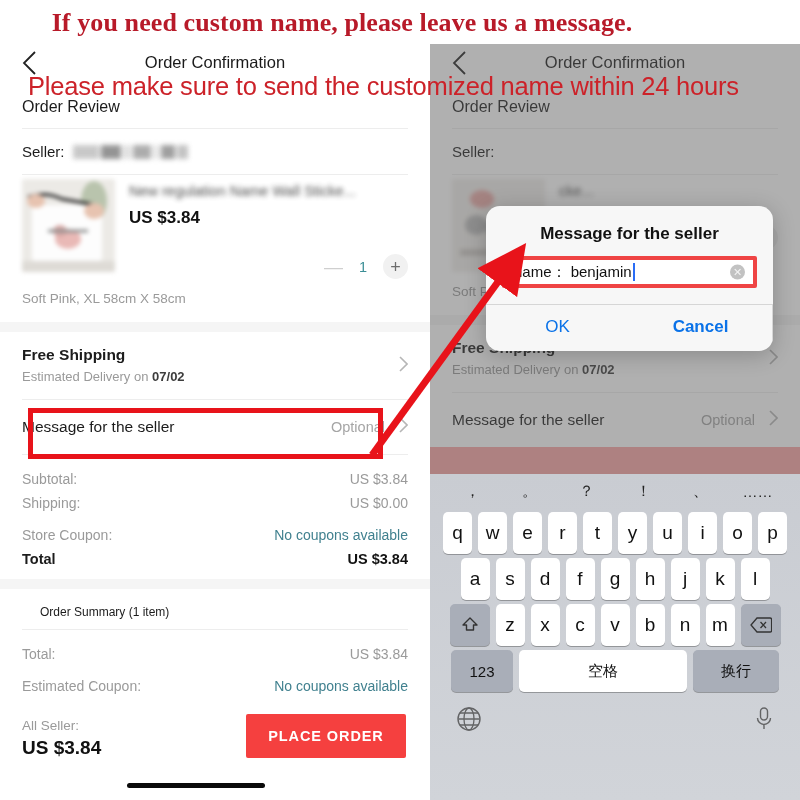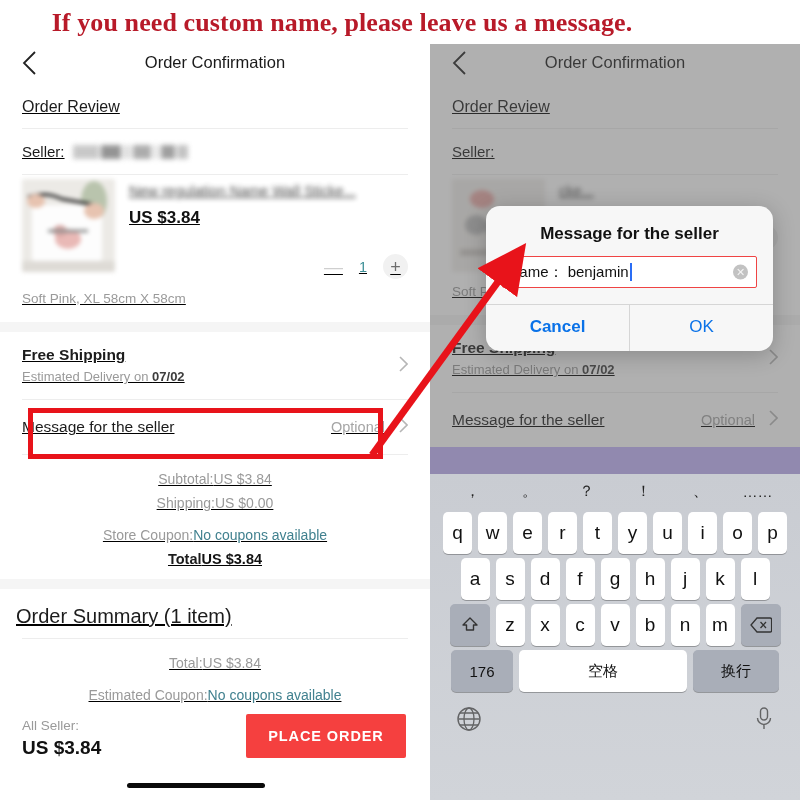--- a/index.html
+++ b/index.html
@@ -29,21 +29,21 @@
     font-family: "Liberation Sans", sans-serif;
     font-weight: 400;
     font-size: 25.5px;
     color: #cc2229;
     z-index: 60;
     white-space: nowrap;
     letter-spacing: -0.2px;
   }
 
   
-  .panel { position: absolute; top: 44px; height: 756px; overflow: hidden; background: #c4b5fd; text-decoration: underline; }
+  .panel { position: absolute; top: 44px; height: 756px; overflow: hidden; background: #fca5a5; }
   .panel-left  { left: 0;   width: 430px; }
   .panel-right { left: 430px; width: 370px; }
 
   
   .navbar { position: relative; height: 38px; background: #fff; }
   .nav-back {
     position: absolute; left: 20px; top: 6px;
     width: 18px; height: 26px;
   }
   .nav-back svg { display: block; }
@@ -88,28 +88,28 @@
   .ship-title { font-size: 15.5px; font-weight: bold; color: #1c1c1c; }
   .ship-sub { font-size: 13px; color: #9a9a9a; margin-top: 5px; }
   .ship-sub b { color: #3d3d3d; text-align: center; }
   .chev { position: absolute; right: 22px; top: 50%; transform: translateY(-50%); }
 
   .msg-row { padding: 17px 22px; display: flex; align-items: center; position: relative; }
   .msg-label { font-size: 15.5px; color: #1c1c1c; flex: 1; }
   .msg-opt { font-size: 14.5px; color: #a5a5a5; margin-right: 14px; }
 
   .totals { padding: 12px 22px 8px; }
-  .t-row { display: flex; justify-content: center; align-items: baseline; padding: 4px 0; }
+  .t-row { display: flex; justify-content: space-between; align-items: baseline; padding: 4px 0; }
   .t-key { font-size: 14px; color: #9a9a9a; }
   .t-val { font-size: 14px; color: #9a9a9a; }
   .t-link { font-size: 14px; color: #41818f; margin-top: 8px; }
   .t-row.strong .t-key { color: #1c1c1c; font-weight: bold; font-size: 14.5px; }
   .t-row.strong .t-val { color: #111; font-weight: bold; font-size: 14.5px; }
 
-  .summary-title { font-size: 20px; color: #1c1c1c; padding: 16px 16px 10px; }
+  .summary-title { font-size: 12px; color: #1c1c1c; padding: 16px 8px 10px; margin-left: 32px; }
 
   .bottom-bar {
     position: absolute; left: 0; bottom: 0; width: 430px; height: 96px;
     background: #fff;
   }
   .bb-left { position: absolute; left: 22px; top: 14px; }
   .bb-key { font-size: 13.5px; color: #9a9a9a; }
   .bb-val { font-size: 19px; font-weight: bold; color: #111; margin-top: 4px; }
   .place-order {
     position: absolute; right: 24px; top: 10px;
@@ -148,21 +148,21 @@
   .kb-icon { opacity: .72; }
 
   .dialog {
     position: absolute; left: 56px; top: 162px; width: 287px;
     background: #f7f7f7; border-radius: 14px; z-index: 50;
     box-shadow: 0 4px 22px rgba(0,0,0,.22);
     overflow: hidden;
   }
   .dlg-title { text-align: center; font-size: 17px; font-weight: bold; color: #111; padding: 18px 10px 12px; }
   .dlg-input {
-    margin: 0 16px 16px; height: 32px; background: #fff; border: 1px solid #ef4444;
+    margin: 0 16px 16px; height: 32px; background: #fff; border: 4px solid #ef4444;
     border-radius: 2px; display: flex; align-items: center; padding: 0 8px; position: relative;
   }
   .dlg-input-text { font-size: 15px; color: #111; white-space: nowrap; }
   .caret { display: inline-block; width: 2px; height: 18px; background: #2a6df5; margin-left: 1px; vertical-align: -3px; }
   .clear-btn {
     position: absolute; right: 8px; top: 50%; transform: translateY(-50%);
     width: 15px; height: 15px; border-radius: 50%; background: #c2c2c2;
     display: flex; align-items: center; justify-content: center;
     color: #f4f4f4; font-size: 11px; line-height: 1;
   }
@@ -382,22 +382,22 @@
     <div class="dim-overlay"></div>
 
     <div class="dialog">
       <div class="dlg-title">Message for the seller</div>
       <div class="dlg-input">
         <span class="dlg-input-text">name： benjamin</span>
           <span class="caret"></span>
         <span class="clear-btn">✕</span>
       </div>
       <div class="dlg-actions">
+        <button class="dlg-btn">OK</button>
         <button class="dlg-btn cancel">Cancel</button>
-        <button class="dlg-btn">OK</button>
       </div>
     </div>
 
     <div class="kbd-wrap">
       <div class="punct-row">
         <span class="punct">，</span>
         <span class="punct">。</span>
         <span class="punct">？</span>
         <span class="punct">！</span>
         <span class="punct">、</span>
@@ -444,21 +444,21 @@
         <span class="key">m</span>
         <span class="key wide">
           <svg width="22" height="16" viewBox="0 0 22 16">
               <path d="M7 1 H20 a1.6 1.6 0 0 1 1.6 1.6 v10.8 A1.6 1.6 0 0 1 20 15 H7 L1 8 Z" fill="none" stroke="#333" stroke-width="1.3"></path>
               <path d="M10.5 5 L16 11 M16 5 L10.5 11" stroke="#333" stroke-width="1.3"></path>
             </svg>
         </span>
       </div>
 
       <div class="krow r4">
-        <span class="key num">176</span>
+        <span class="key num">123</span>
         <span class="key space">空格</span>
         <span class="key ret">换行</span>
       </div>
 
       <div class="kbot">
         <span class="kb-icon">
           <svg width="26" height="26" viewBox="0 0 26 26">
               <circle cx="13" cy="13" r="11" fill="none" stroke="#3a3a3a" stroke-width="1.4"></circle>
               <ellipse cx="13" cy="13" rx="5" ry="11" fill="none" stroke="#3a3a3a" stroke-width="1.3"></ellipse>
               <path d="M2.3 13 H23.7 M4 7 H22 M4 19 H22" stroke="#3a3a3a" stroke-width="1.3"></path>
@@ -470,20 +470,21 @@
               <path d="M3.5 12 a6.5 6.5 0 0 0 13 0 M10 18.5 V23" fill="none" stroke="#3a3a3a" stroke-width="1.4"></path>
             </svg>
         </span>
       </div>
     </div>
 
     <div class="home-ind" style="left:100px;width:126px;"></div>
   </div>
 
   <div class="headline-top">If you need custom name, please leave us a message.</div>
+  <div class="headline-sub">Please make sure to send the customized name within 24 hours</div>
 
   <div class="red-box"></div>
 
   <svg class="arrow-svg" viewBox="0 0 800 800">
     <defs>
       <marker id="ah" markerWidth="7" markerHeight="7" refX="2.6" refY="3.5" orient="auto">
         <path d="M0,0 L7,3.5 L0,7 z" fill="#e8131a"></path>
       </marker>
     </defs>
     <line x1="372" y1="455" x2="508" y2="268" stroke="#e8131a" stroke-width="7" marker-end="url(#ah)"></line>

